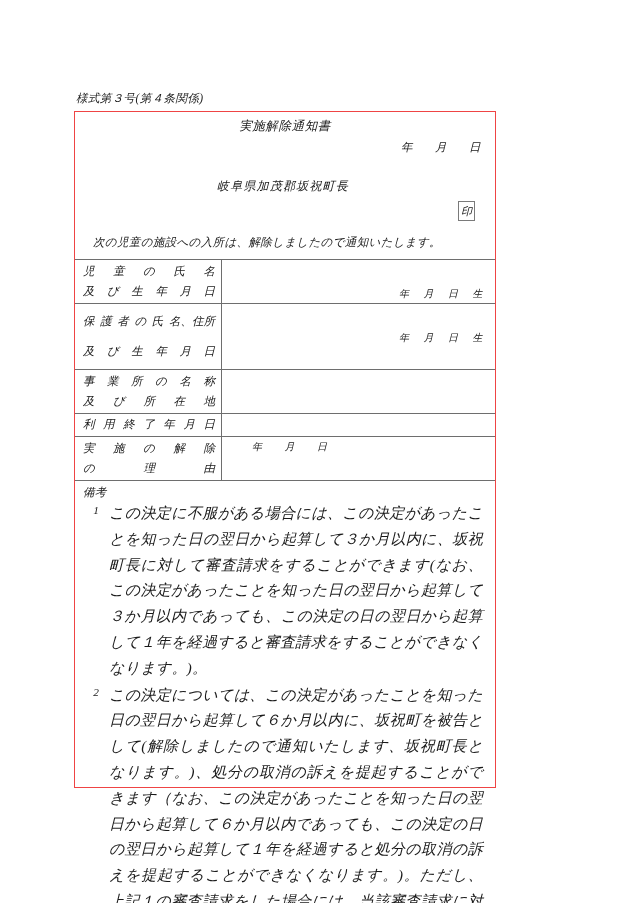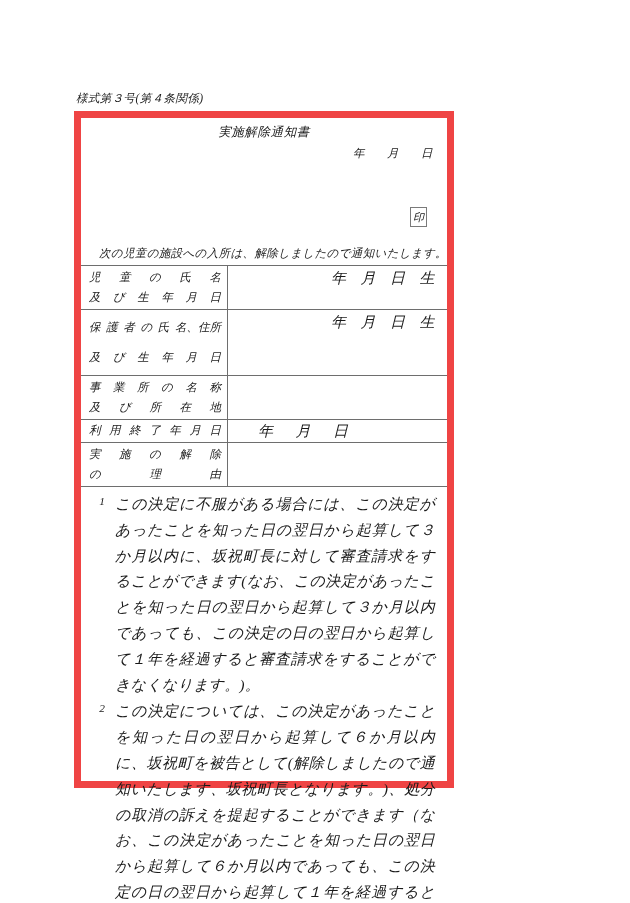--- a/index.html
+++ b/index.html
@@ -33,23 +33,23 @@
     font-size: 11.5px;
     letter-spacing: 0.4px;
     white-space: nowrap;
   }
 
   
   .doc-frame {
     position: absolute;
     left: 74px;
     top: 111px;
-    width: 380px;
+    width: 422px;
     height: 677px;
-    border: 7px solid #ef4444;
+    border: 1px solid #ef4444;
     box-sizing: border-box;
     display: flex;
     flex-direction: column;
   }
 
   
   .header-block {
     position: relative;
     height: 123px;
     flex: 0 0 auto;
@@ -90,21 +90,21 @@
     line-height: 18px;
     text-align: center;
   }
 
   
   .intro-row {
     flex: 0 0 auto;
     height: 24px;
     border-bottom: 1px solid #6e6e6e;
     display: flex;
-    align-items: center;
+    align-items: flex-start;
   }
   .intro-text {
     padding-left: 18px;
     font-size: 11.5px;
     letter-spacing: 0.35px;
     line-height: 1.25;
   }
 
   
   .tbl {
@@ -126,21 +126,22 @@
     font-size: 11.5px;
     display: flex;
     flex-direction: column;
     justify-content: space-around;
   }
   .td-value {
     flex: 1 1 auto;
     box-sizing: border-box;
     position: relative;
     padding: 3px 12px 2px 12px;
-    font-size: 15px;
+    font-size: 10px;
+    margin-top: 24px;
   }
   
   .spread {
     display: flex;
     justify-content: space-between;
     white-space: nowrap;
     line-height: 1.5;
   }
 
   .row-child   { height: 44px; }
@@ -204,20 +205,21 @@
 
   <div class="doc-frame">
 
     <div class="header-block">
       <div class="doc-title">実施解除通知書</div>
 
       <div class="date-line">
         <span>年</span><span class="gap"></span><span>月</span><span class="gap"></span><span>日</span>
       </div>
 
+      <div class="issuer">岐阜県加茂郡坂祝町長</div>
 
       <div class="seal-box">印</div>
     </div>
 
     <div class="intro-row">
       <div class="intro-text">次の児童の施設への入所は、解除しましたので通知いたします。</div>
     </div>
 
     <div class="tbl">
 
@@ -326,20 +328,21 @@
             <span>理</span>
             <span>由</span>
           </div>
         </div>
         <div class="td-value"></div>
       </div>
 
     </div>
 
     <div class="notes">
+      <div class="notes-title">備考</div>
 
       <div class="note-item">
         <div class="note-num">1</div>
         <div class="note-body">この決定に不服がある場合には、この決定があったことを知った日の翌日から起算して３か月以内に、坂祝町長に対して審査請求をすることができます(なお、この決定があったことを知った日の翌日から起算して３か月以内であっても、この決定の日の翌日から起算して１年を経過すると審査請求をすることができなくなります。)。</div>
       </div>
 
       <div class="note-item">
         <div class="note-num">2</div>
         <div class="note-body">この決定については、この決定があったことを知った日の翌日から起算して６か月以内に、坂祝町を被告として(解除しましたので通知いたします、坂祝町長となります。)、処分の取消の訴えを提起することができます（なお、この決定があったことを知った日の翌日から起算して６か月以内であっても、この決定の日の翌日から起算して１年を経過すると処分の取消の訴えを提起することができなくなります。)。ただし、上記１の審査請求をした場合には、当該審査請求に対する裁決があったことを知った日の翌日から起算して６か月以内に処分の取消の訴えを提起することができます。</div>
       </div>

